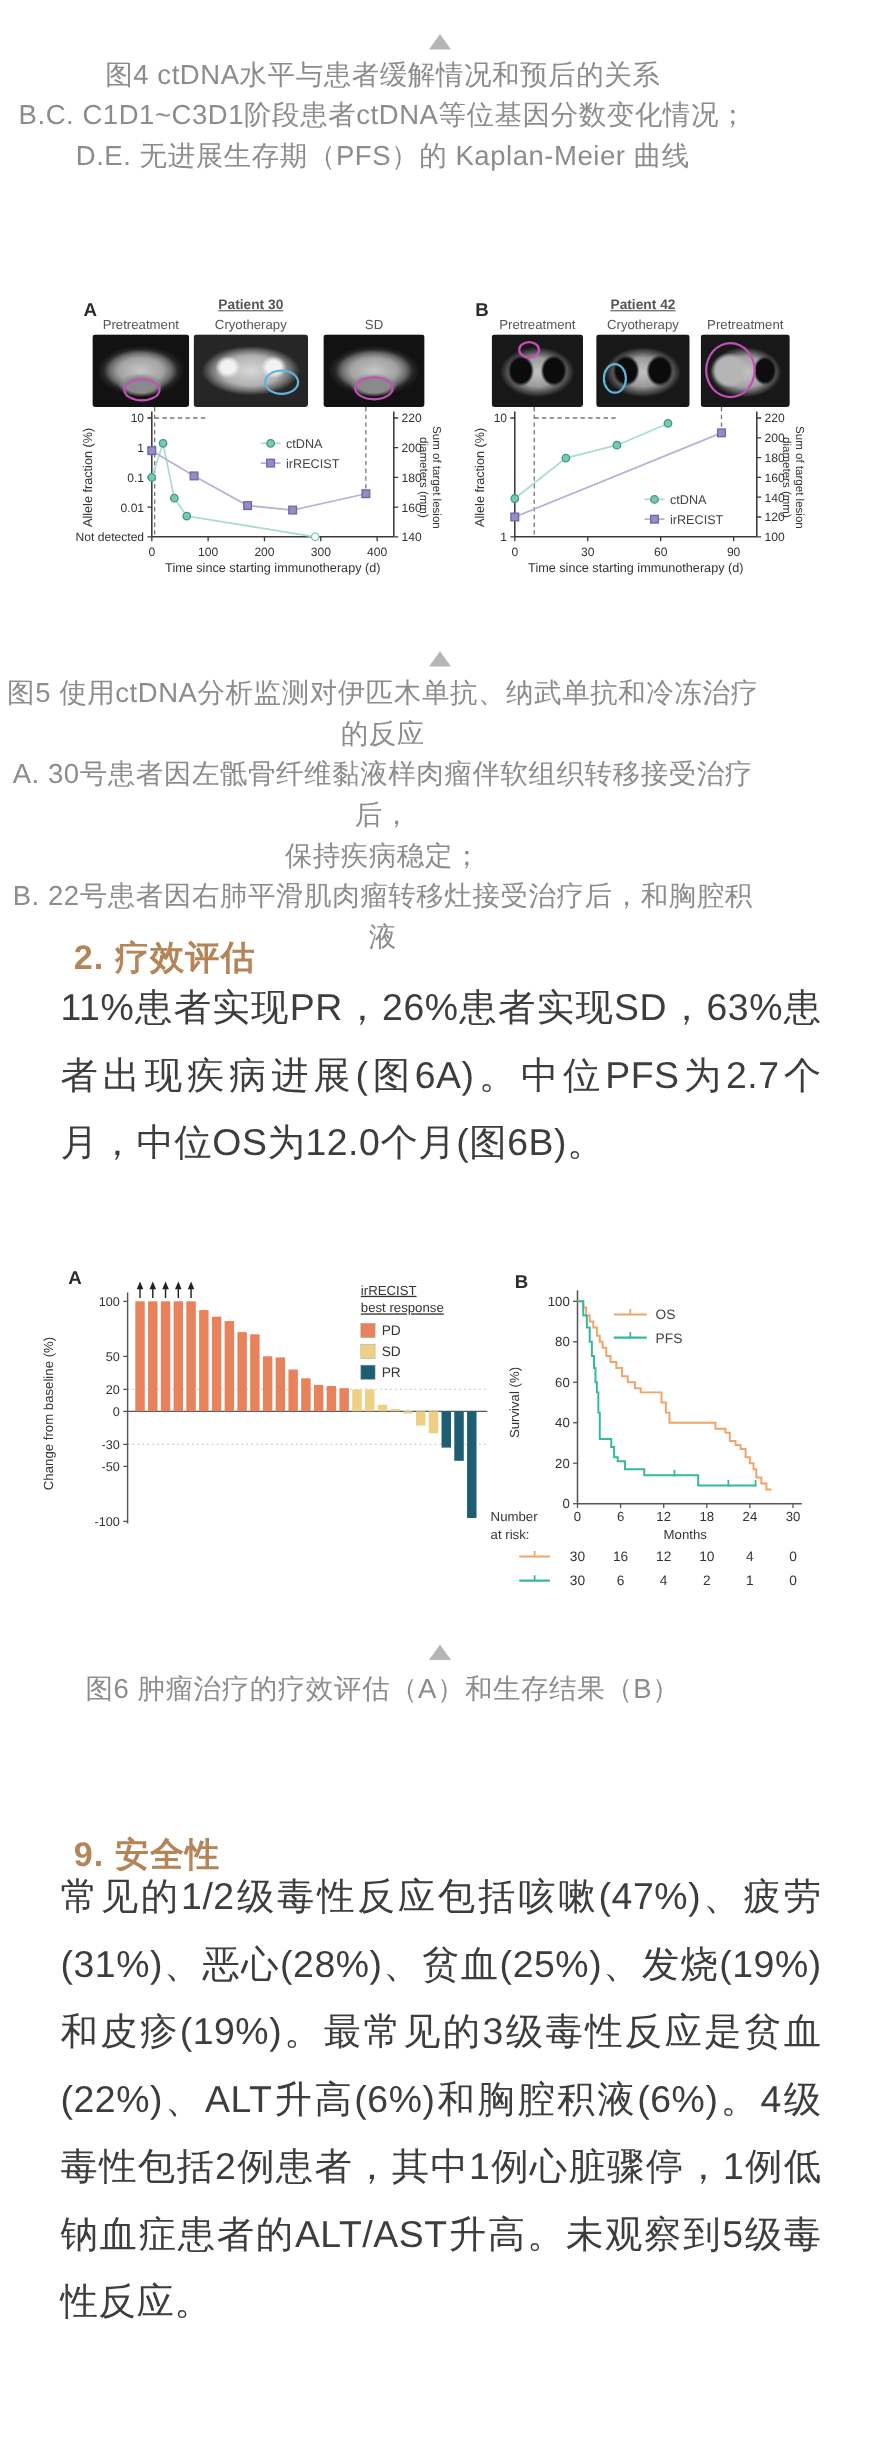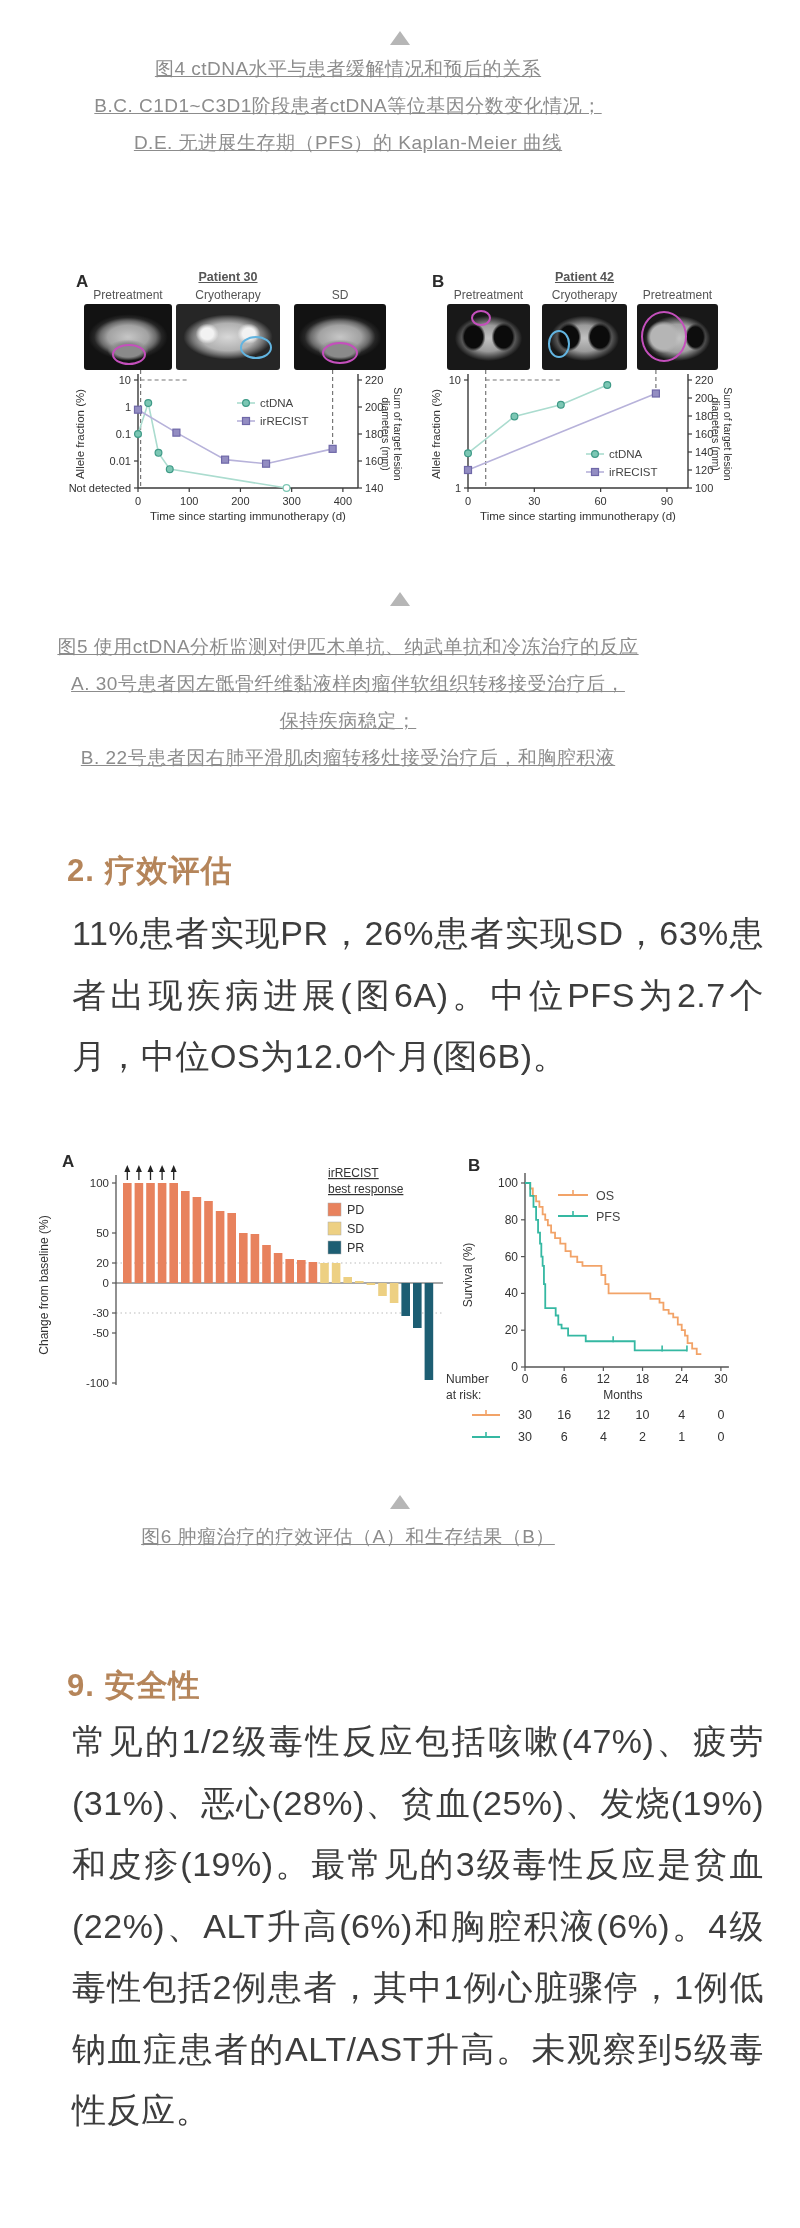--- a/index.html
+++ b/index.html
@@ -2,23 +2,23 @@
 <html><head>
 <meta charset="utf-8">
 <style>
   html,body{margin:0;padding:0;background:#fff;}
   .page{position:relative;width:800px;height:2228px;background:#ffffff;overflow:hidden;
         font-family:"Liberation Sans","DejaVu Sans",sans-serif;}
   .tri{position:absolute;left:50%;transform:translateX(-50%);width:0;height:0;
        border-left:10px solid transparent;border-right:10px solid transparent;
        border-bottom:14px solid #b6b6b6;}
   .caption{position:absolute;left:0;width:696px;text-align:center;color:#8c8c8c;
-           font-size:19px;line-height:37px;letter-spacing:0.5px;text-decoration:underline;}
+           font-size:25px;line-height:37px;letter-spacing:0.5px;}
   .sec{position:absolute;left:55px;margin:12px;font-size:31px;font-weight:bold;color:#b5855a;letter-spacing:1px;}
-  .bodytext{position:absolute;left:55px;width:692px;margin:17px;font-size:34px;line-height:61.5px;
+  .bodytext{position:absolute;left:55px;width:692px;margin:0;font-size:34px;line-height:61.5px;
             color:#3d3d3d;text-align:justify;text-justify:inter-ideograph;letter-spacing:0.5px;}
   .panel{position:absolute;}
   .plabel{position:absolute;font-weight:bold;font-size:17px;color:#2b2b2b;}
   .patient{position:absolute;font-size:12.5px;color:#555;text-decoration:underline;text-align:center;font-weight:bold;}
   .scanlabel{position:absolute;font-size:12px;color:#555;text-align:center;white-space:nowrap;}
   .ct{position:absolute;border-radius:3px;background:#151515;overflow:hidden;}
   .hl{position:absolute;border:2px solid #c44fbc;border-radius:50%;}
   .pelvis{background:
      radial-gradient(38% 26% at 50% 70%, #8a8a8a 0 40%, transparent 62%),
      radial-gradient(55% 42% at 50% 50%, #c6c6c6 0%, #a2a2a2 42%, #6a6a6a 58%, #262626 70%, #121212 82%);}
@@ -188,21 +188,21 @@
         <line x1="158" y1="84" x2="176" y2="84" stroke="#abdccf" stroke-width="1.6"></line>
         <circle cx="167" cy="84" r="3.4" fill="#7cc7b4" stroke="#3f9a87" stroke-width="1.2"></circle>
         <text x="181" y="88" font-size="11.5" fill="#444">ctDNA</text>
         <line x1="158" y1="102" x2="176" y2="102" stroke="#b7b2da" stroke-width="1.6"></line>
         <rect x="163.5" y="98.5" width="7" height="7" fill="#938dc2" stroke="#6f68a8" stroke-width="1.2"></rect>
         <text x="181" y="106" font-size="11.5" fill="#444">irRECIST</text>
       </svg>
   </div>
 
   <div class="tri" style="top:592px"></div>
-  <div class="caption" style="top:628px">
+  <div class="caption" style="top:612px">
     <div>图5 使用ctDNA分析监测对伊匹木单抗、纳武单抗和冷冻治疗的反应</div>
     <div>A. 30号患者因左骶骨纤维黏液样肉瘤伴软组织转移接受治疗后，</div>
     <div>保持疾病稳定；</div>
     <div>B. 22号患者因右肺平滑肌肉瘤转移灶接受治疗后，和胸腔积液</div>
   </div>
 
   <h2 class="sec" style="top:838px">2. 疗效评估</h2>
   <p class="bodytext" style="top:886px">11%患者实现PR，26%患者实现SD，63%患者出现疾病进展(图6A)。中位PFS为2.7个月，中位OS为12.0个月(图6B)。</p>
 
   <div class="panel" style="left:0;top:1100px;width:800px;height:365px">

